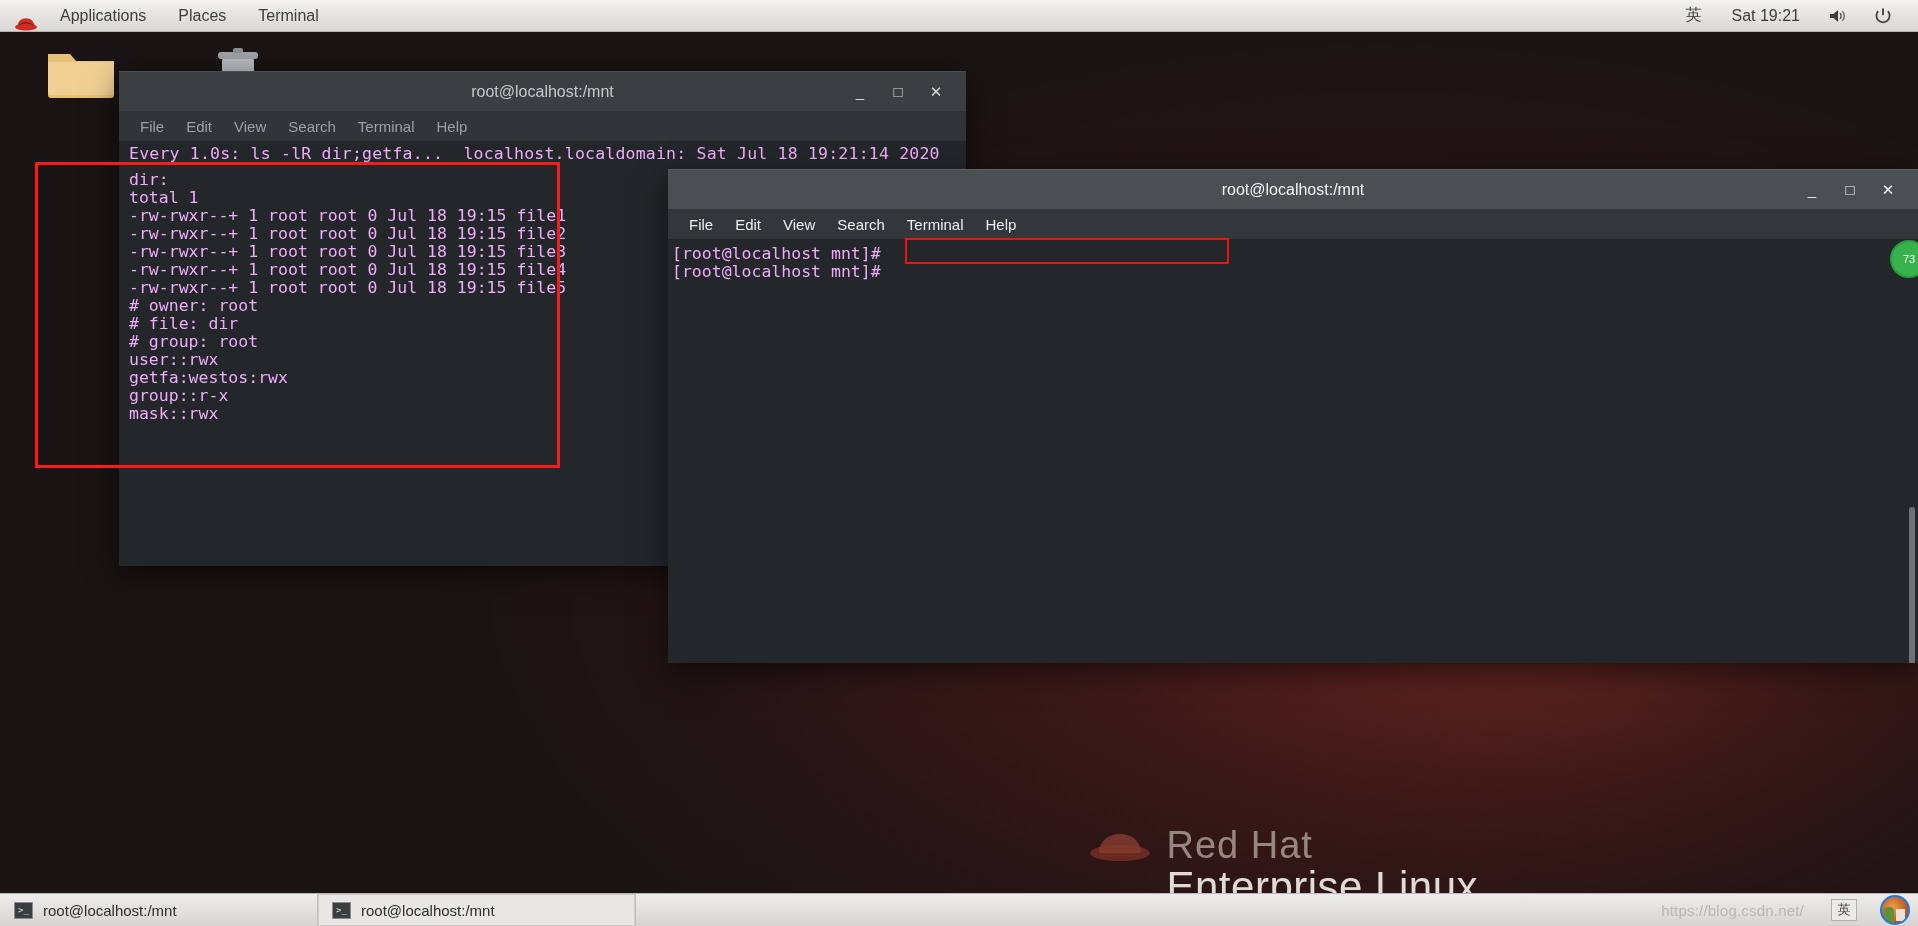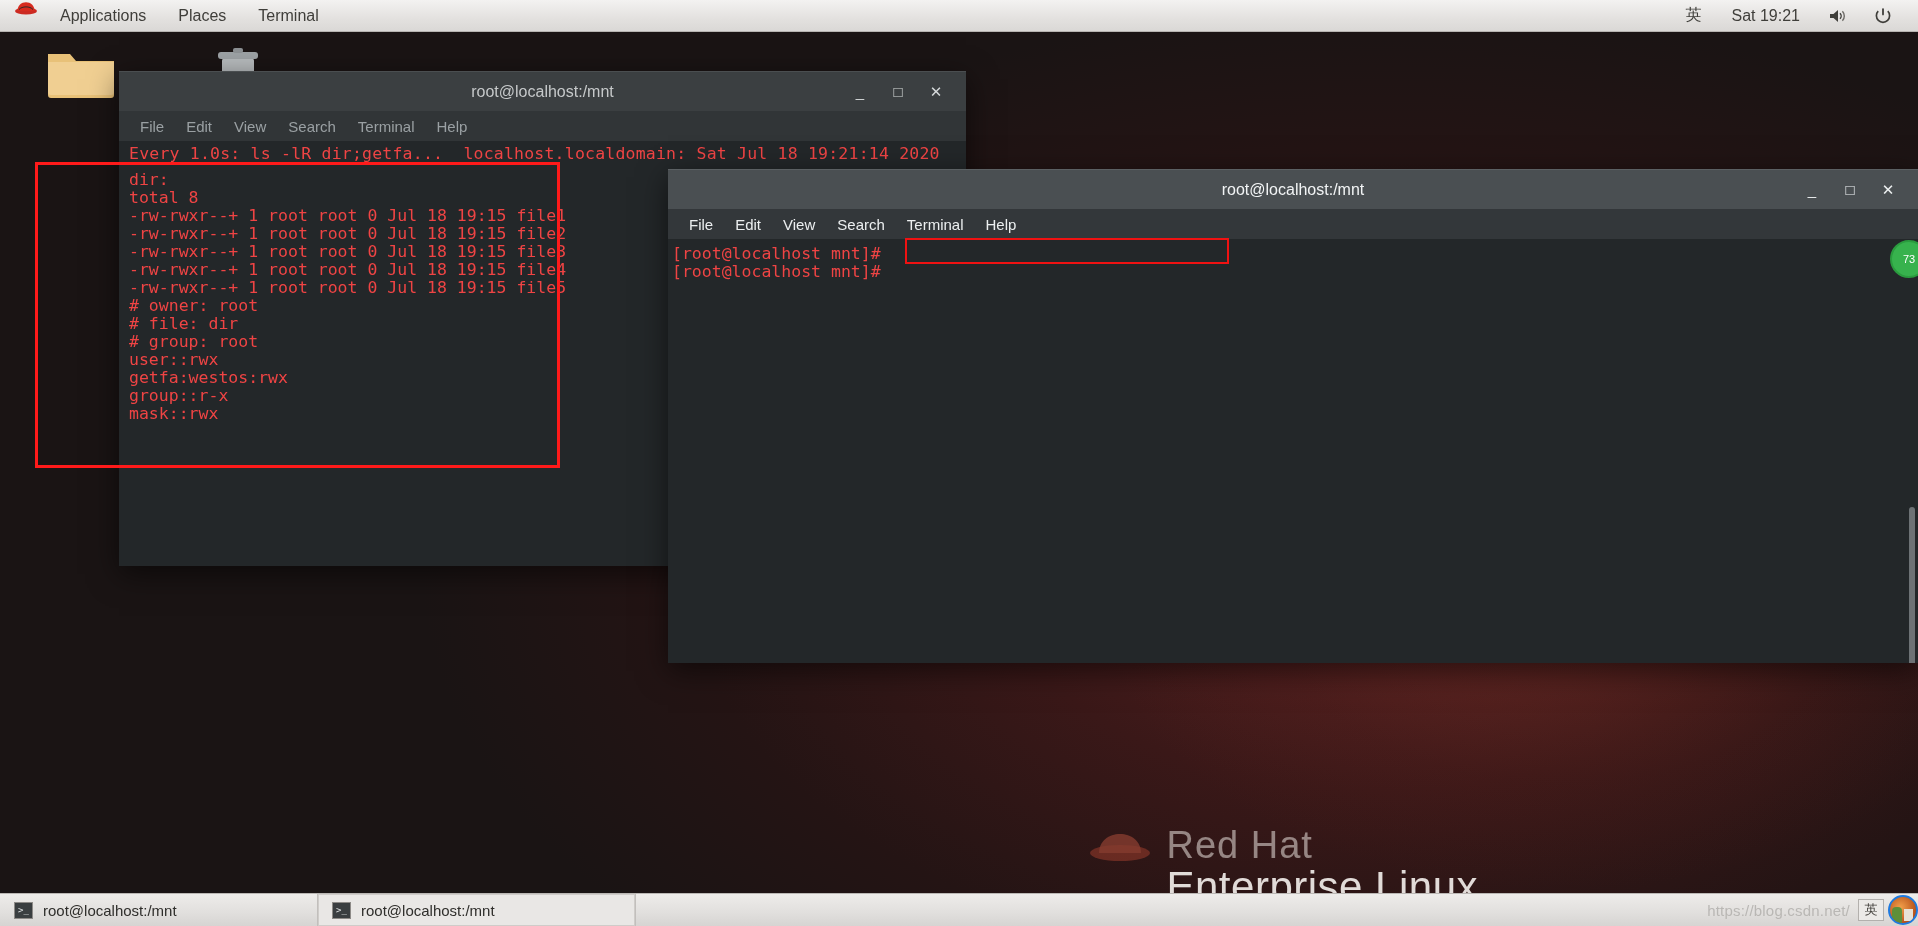--- a/index.html
+++ b/index.html
@@ -58,21 +58,21 @@
 
   
   .topbar {
     position: absolute; left: 0; top: 0;
     width: 1918px; height: 32px;
     background: linear-gradient(#f3f2f1, #e3e1df 60%, #dad8d6);
     border-bottom: 1px solid #b7b4b1;
     display: flex; align-items: center;
     font-size: 16px; color: #3c3b37;
   }
-  .topbar-left { display: flex; align-items: flex-start; gap: 0; }
+  .topbar-left { display: flex; align-items: flex-end; gap: 0; }
   .tb-item {
     padding: 4px 16px;
     font-size: 16px; color: #3f3e3a;
     line-height: 24px;
     cursor: default;
   }
   .tb-logo { padding-left: 14px; padding-right: 6px; display: flex; align-items: center; }
   .topbar-right {
     margin-left: auto; display: flex; align-items: center;
     gap: 6px; padding-right: 16px;
@@ -130,21 +130,21 @@
   .win.active .win-menu .mi { color: #eceff0; }
 
   .term {
     flex: 1;
     background: #232729;
     position: relative;
     overflow: hidden;
     font-family: "DejaVu Sans Mono", "Liberation Mono", monospace;
     font-size: 16.5px;
     line-height: 18px;
-    color: #ef4444;
+    color: #f0abfc;
   }
   .term .line { white-space: pre; }
 
   
   #win1 { left: 119px; top: 71px; width: 847px; height: 495px; }
   #win1 .term { padding: 0; }
   #win1 .watchline {
     padding: 4px 0 4px 10px;
     white-space: pre;
     letter-spacing: .2px;
@@ -214,21 +214,21 @@
     width: 19px; height: 17px;
     background: #3a3e40;
     border: 1px solid #8d8a87;
     display: flex; align-items: center; justify-content: center;
     color: #dfe2e3; font-size: 9px;
     font-family: "DejaVu Sans Mono", monospace;
     line-height: 1;
   }
   .tray {
     margin-left: auto; display: flex; align-items: center;
-    gap: 4px;  text-align: center;
+    gap: 23px; padding-right: 8px; text-align: center;
   }
   .watermark {
     font-size: 15px; color: #b9b7b4;
     margin-right: 4px;
     letter-spacing: .2px;
   }
   .tray-box {
     width: 26px; height: 22px;
     border: 1px solid #b3b0ad; background: #eceae8;
     display: flex; align-items: center; justify-content: center;
@@ -324,21 +324,21 @@
       <span class="mi">Edit</span>
       <span class="mi">View</span>
       <span class="mi">Search</span>
       <span class="mi">Terminal</span>
       <span class="mi">Help</span>
     </div>
     <div class="term">
       <div class="watchline">Every 1.0s: ls -lR dir;getfa...  localhost.localdomain: Sat Jul 18 19:21:14 2020</div>
       <div class="content" id="win1-lines">
           <div class="line">dir:</div>
-          <div class="line">total 8</div>
+          <div class="line">total 1</div>
           <div class="line">-rw-rwxr--+ 1 root root 0 Jul 18 19:15 file1</div>
           <div class="line">-rw-rwxr--+ 1 root root 0 Jul 18 19:15 file2</div>
           <div class="line">-rw-rwxr--+ 1 root root 0 Jul 18 19:15 file3</div>
           <div class="line">-rw-rwxr--+ 1 root root 0 Jul 18 19:15 file4</div>
           <div class="line">-rw-rwxr--+ 1 root root 0 Jul 18 19:15 file5</div>
           <div class="line"># owner: root</div>
           <div class="line"># file: dir</div>
           <div class="line"># group: root</div>
           <div class="line">user::rwx</div>
           <div class="line">getfa:westos:rwx</div>

